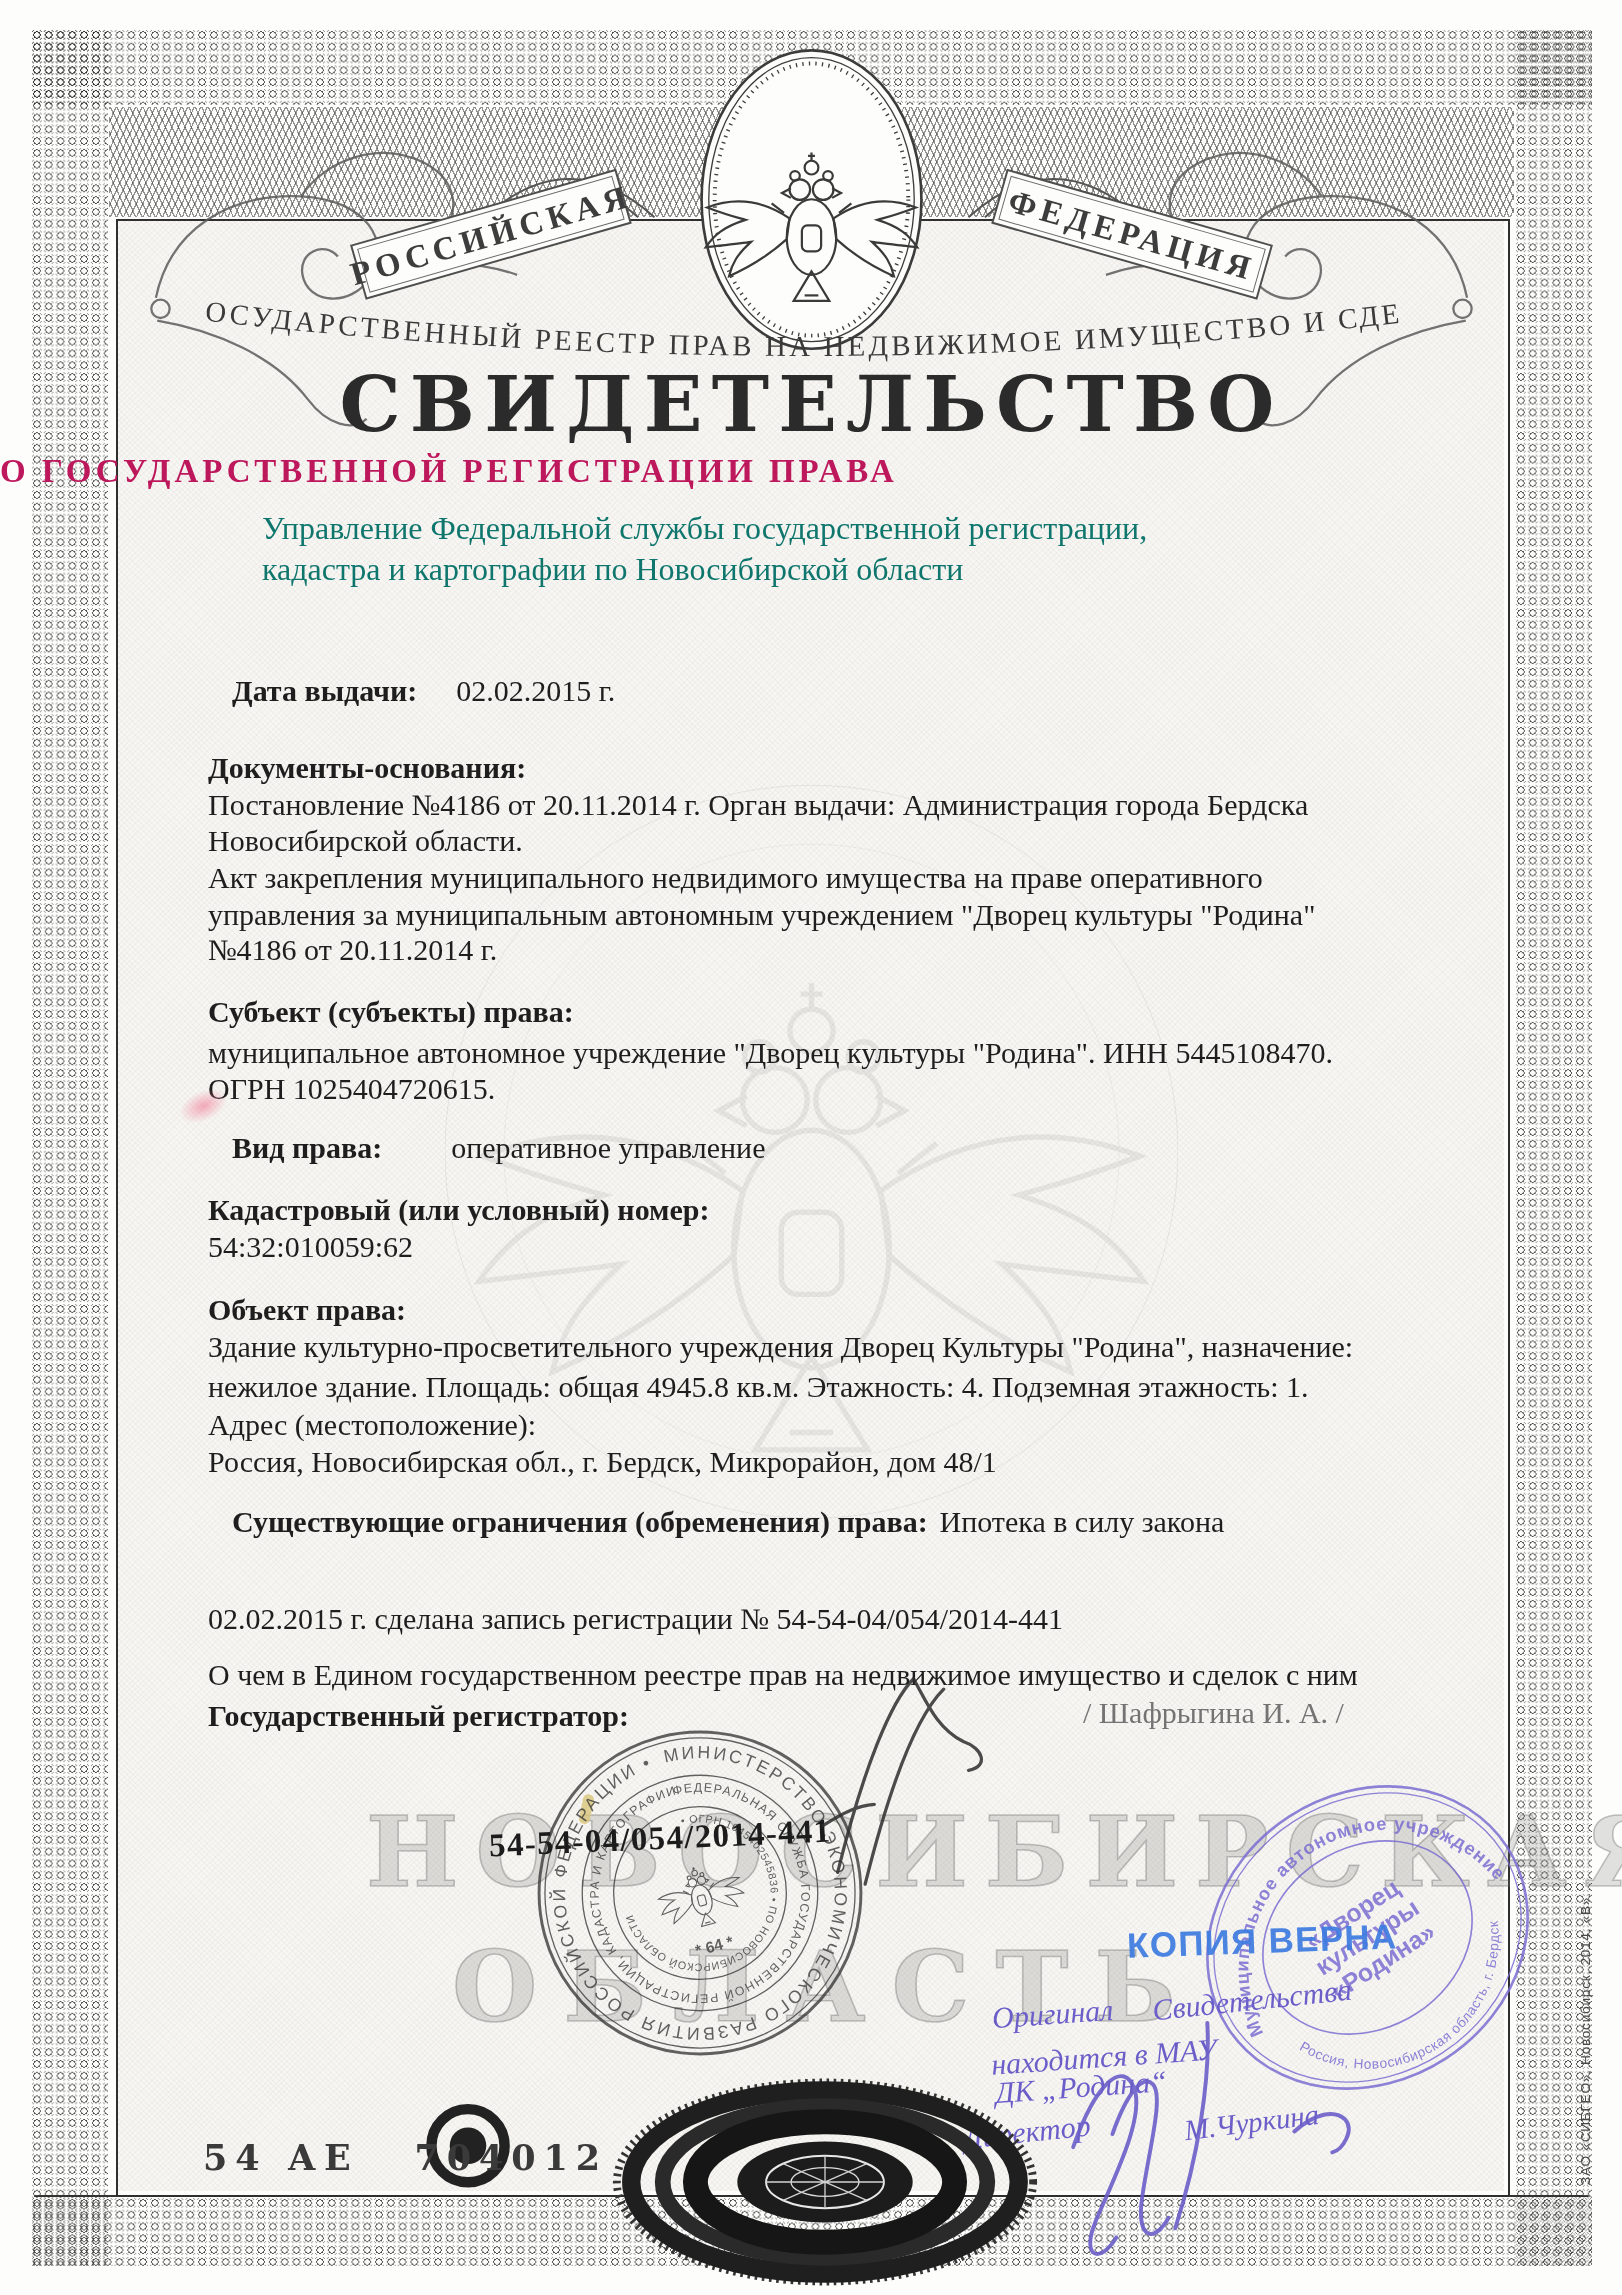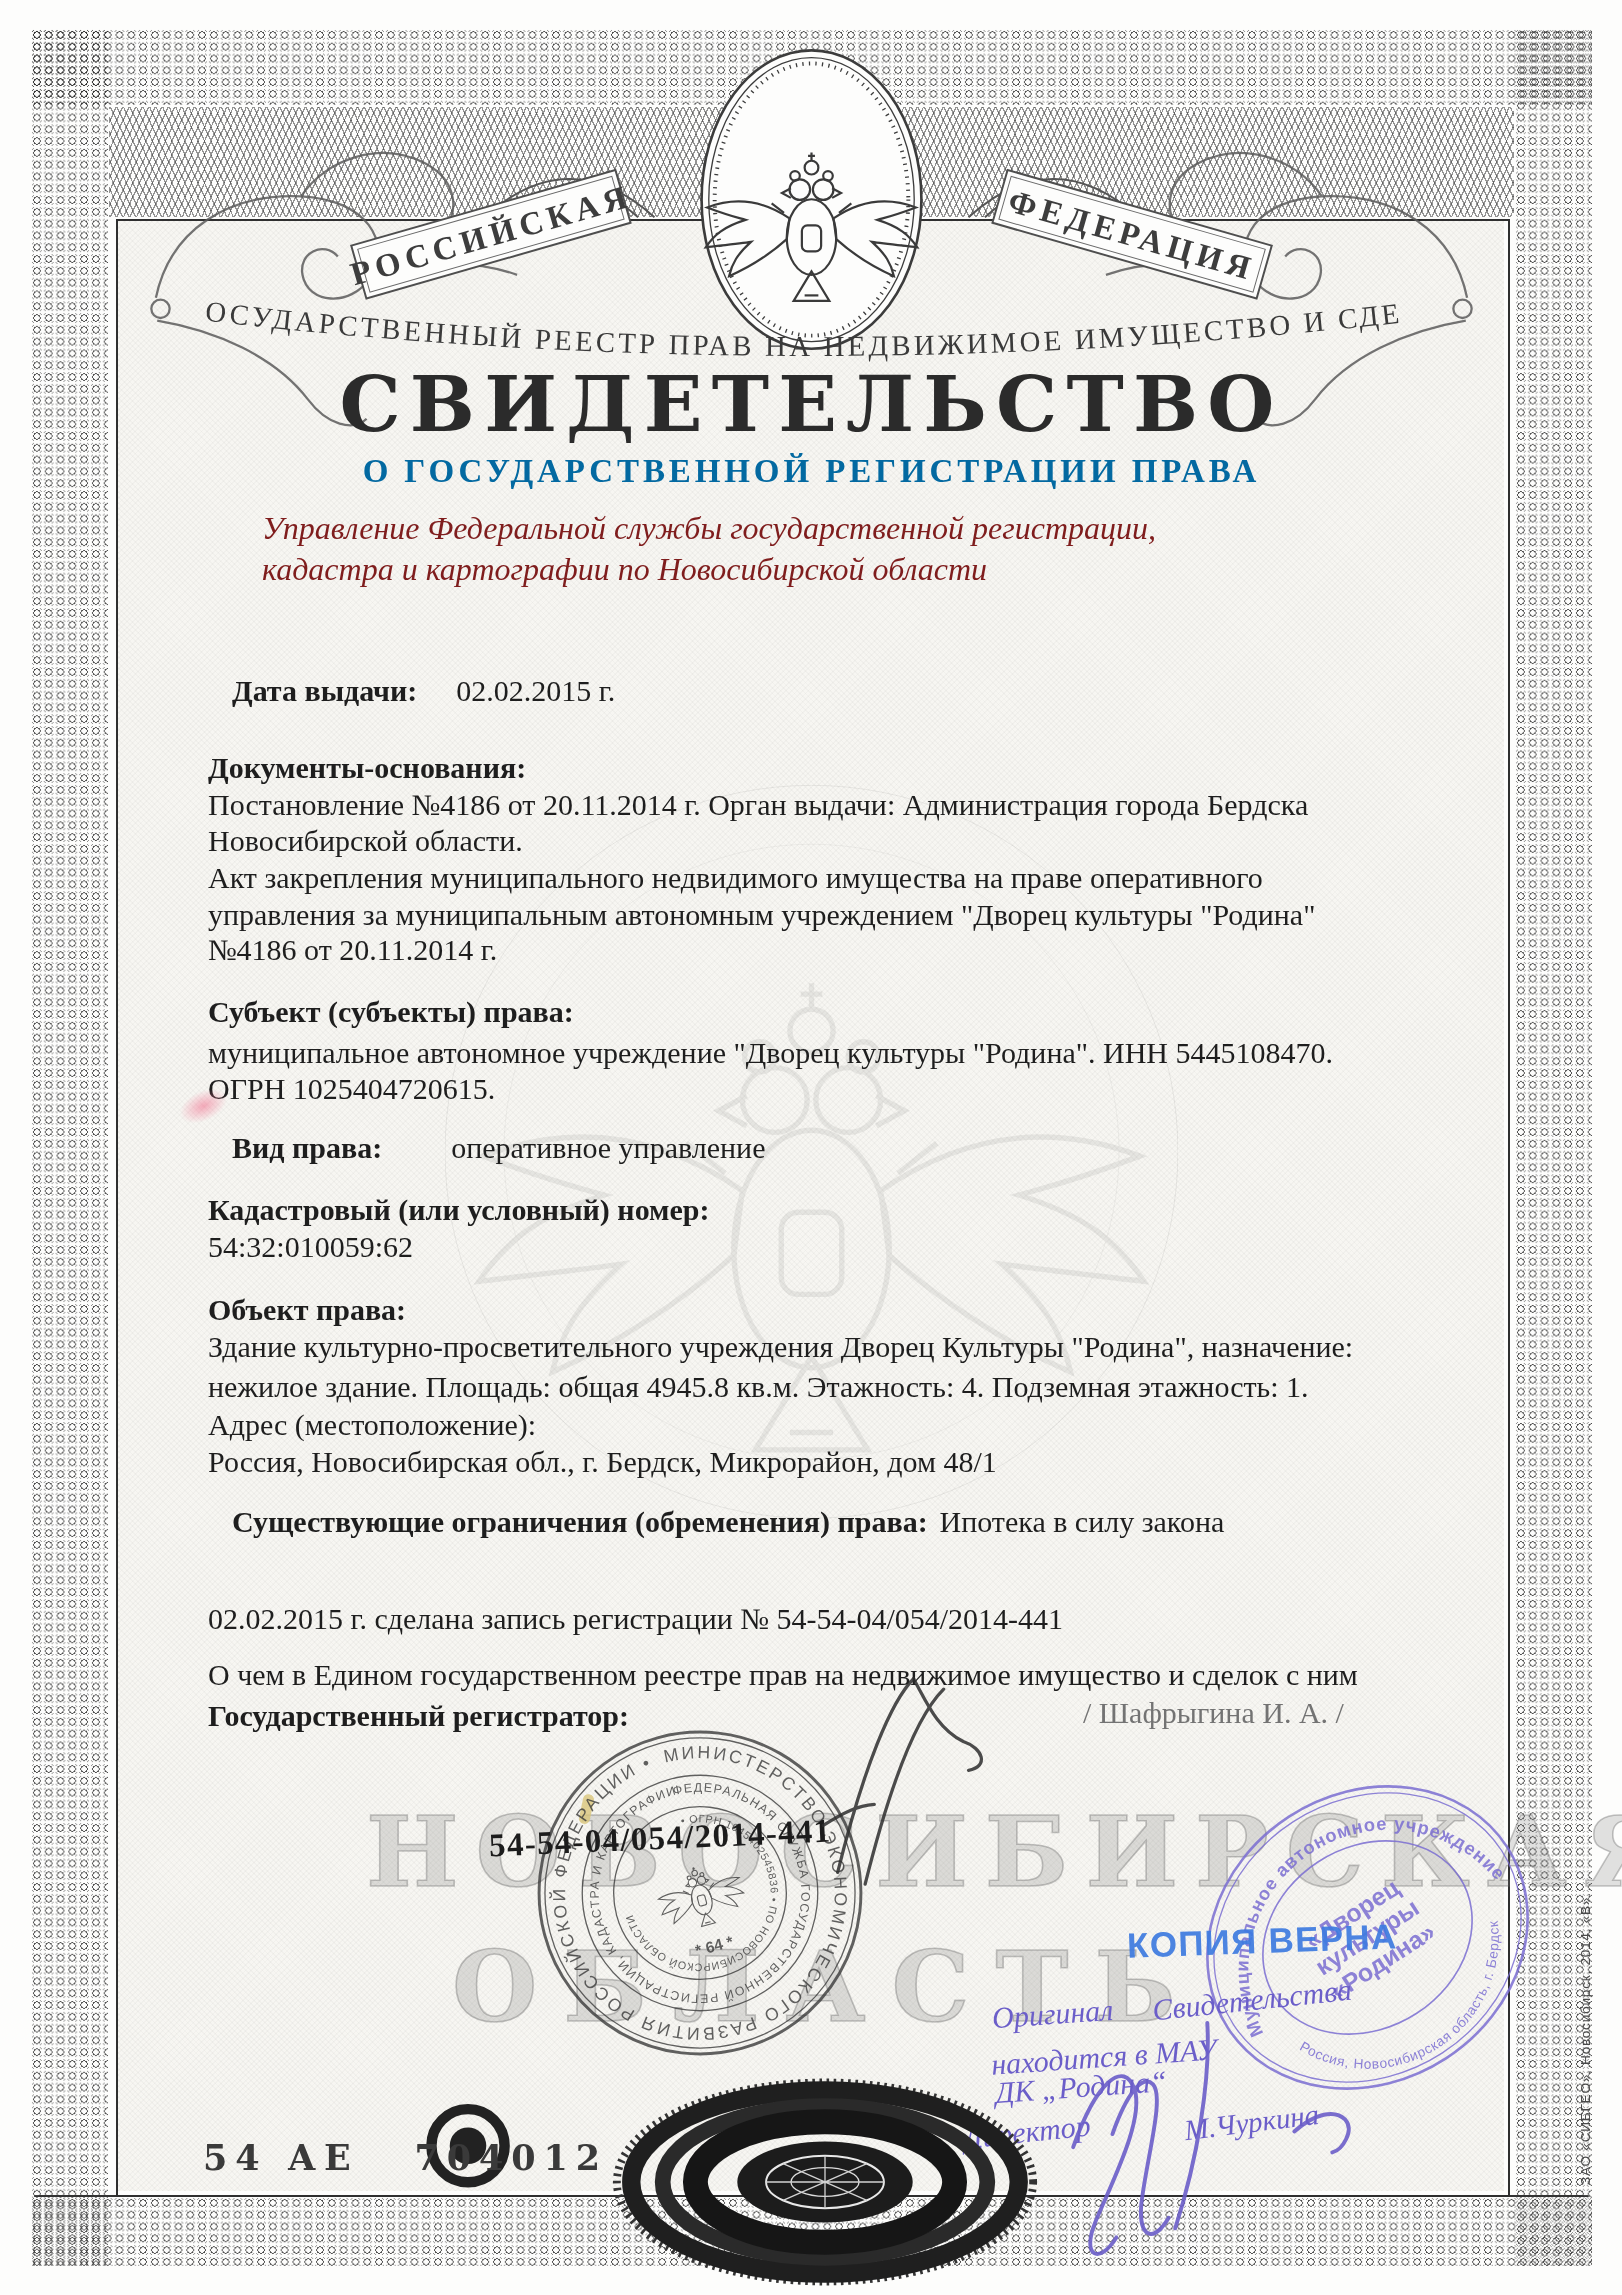--- a/index.html
+++ b/index.html
@@ -20,23 +20,23 @@
       repeating-linear-gradient(115deg, rgba(60,60,60,.55) 0 1.3px, transparent 1.3px 5.9px),
       repeating-linear-gradient(65deg, rgba(60,60,60,.55) 0 1.3px, transparent 1.3px 5.9px);}
   .frame{position:absolute;left:116px;top:219px;width:1390px;height:1974px;border:2px solid #2f2f2f;}
   .texture{position:absolute;left:118px;top:221px;width:1386px;height:1970px;background:#f7f6f2;
     background-image:
       repeating-linear-gradient(45deg, rgba(0,0,0,.022) 0 1.3px, transparent 1.3px 3.9px),
       repeating-linear-gradient(-45deg, rgba(0,0,0,.022) 0 1.3px, transparent 1.3px 3.9px);}
   
   .title{position:absolute;left:0;width:1623px;text-align:center;top:359px;
     font-family:"DejaVu Serif",serif;font-weight:bold;font-size:77px;letter-spacing:9.2px;color:#2b2b2b;}
-  .subtitle{position:absolute;left:0;width:1623px;text-align:center;top:453px;
-    font-weight:bold;font-size:33px;letter-spacing:3.9px;color:#0369a1;}
-  .office{position:absolute;left:262px;font-size:32px;color:#7f1d1d;font-style:italic;}
+  .subtitle{position:absolute;left:0;width:1623px;text-align:left;top:453px;
+    font-weight:bold;font-size:33px;letter-spacing:3.9px;color:#be185d;}
+  .office{position:absolute;left:262px;font-size:32px;color:#0f766e;}
   
   .bl{position:absolute;left:208px;font-size:30px;line-height:34px;color:#1e1e1e;white-space:nowrap;}
   .lbl{font-weight:bold;}
   .gap-s{margin-left:39px;} .gap-m{margin-left:69px;} .gap-xs{margin-left:11.8px;}
   .row{display:flex;margin-left:24px;}
   
   .wm{position:absolute;font-family:"DejaVu Serif",serif;font-weight:bold;font-size:98px;
       color:rgba(110,110,110,.20);-webkit-text-stroke:1.6px rgba(95,95,95,.35);white-space:nowrap;}
   .wm1{left:366px;top:1794px;letter-spacing:17px;}
   .wm2{left:452px;top:1929px;letter-spacing:26px;}

